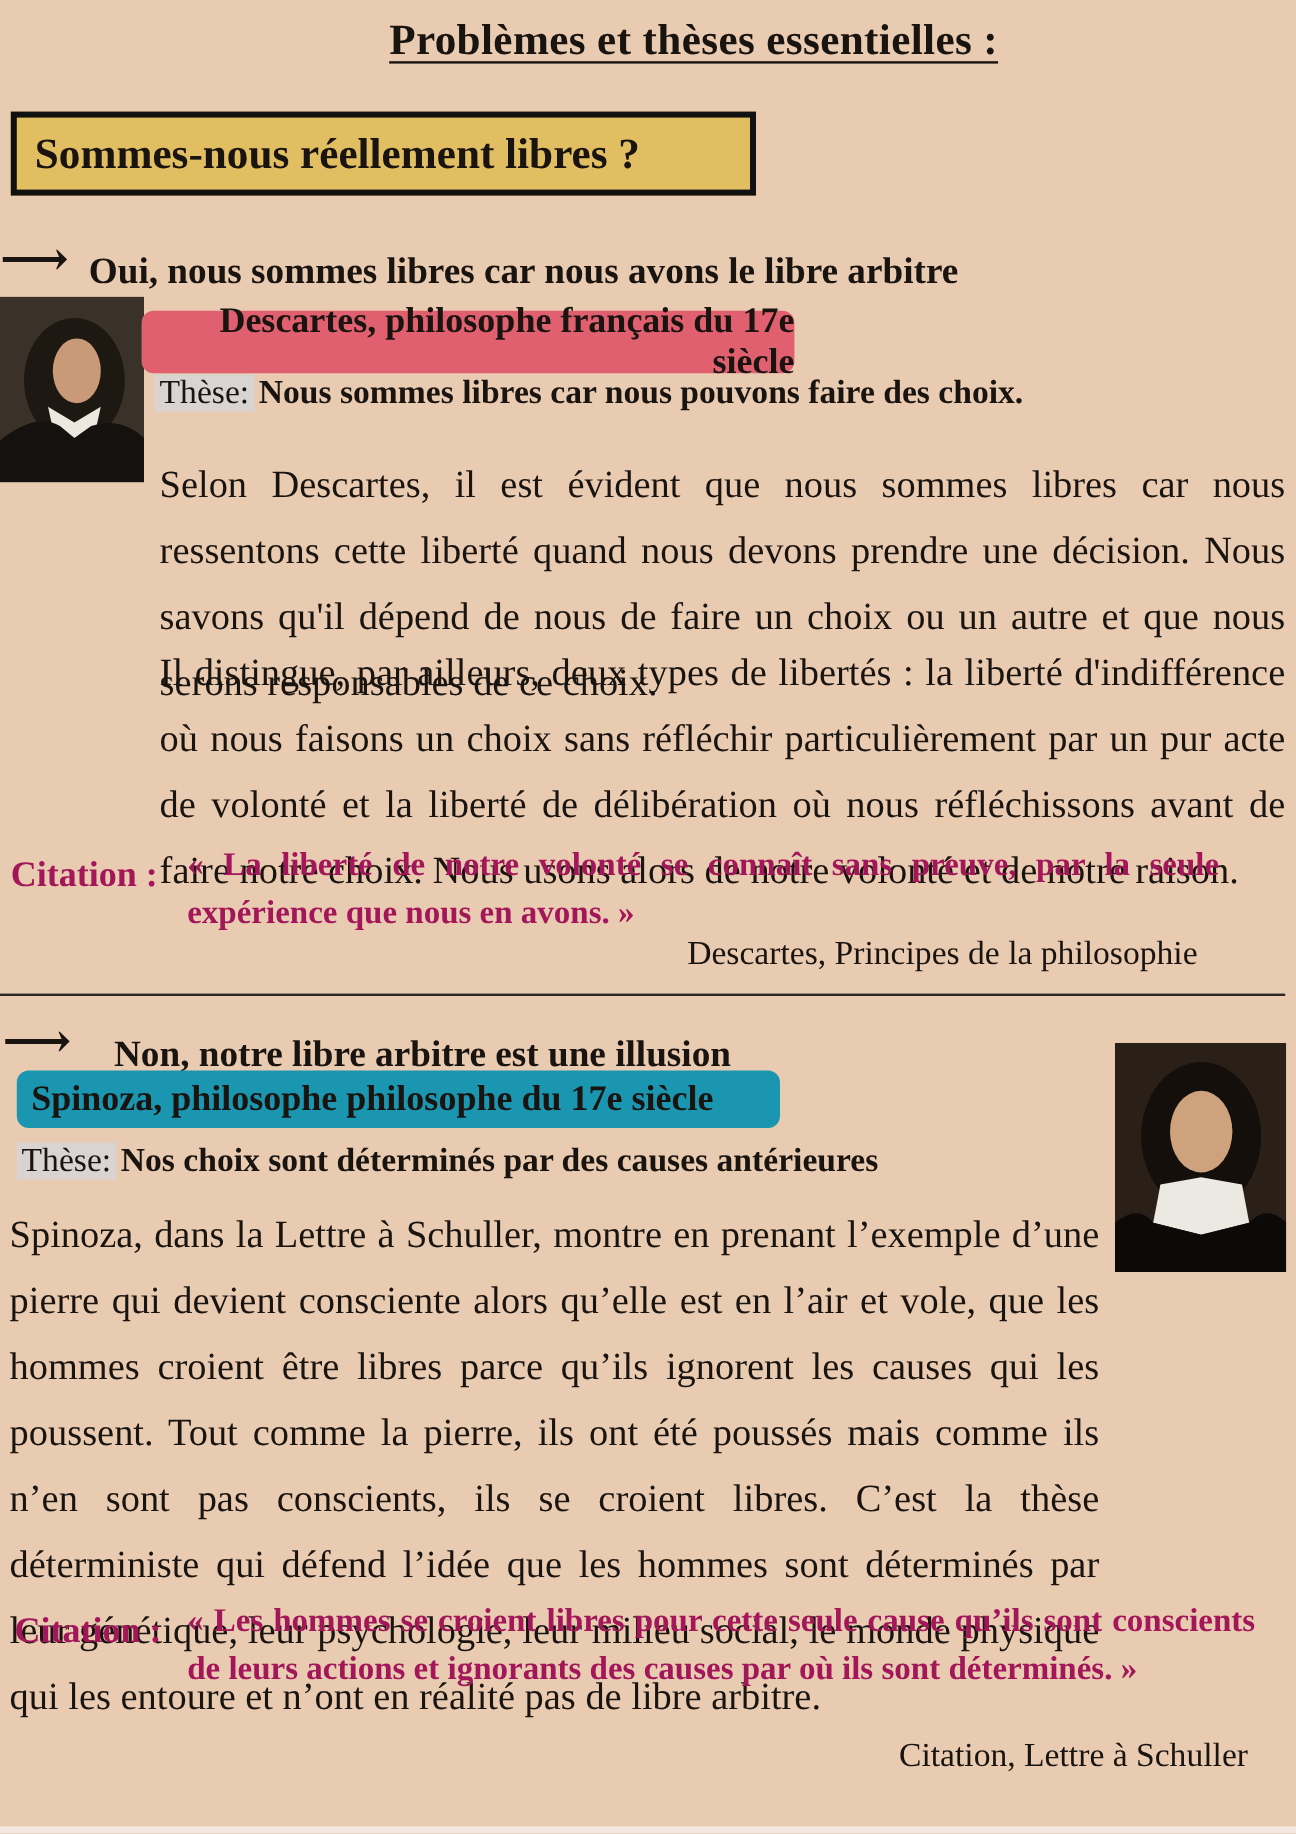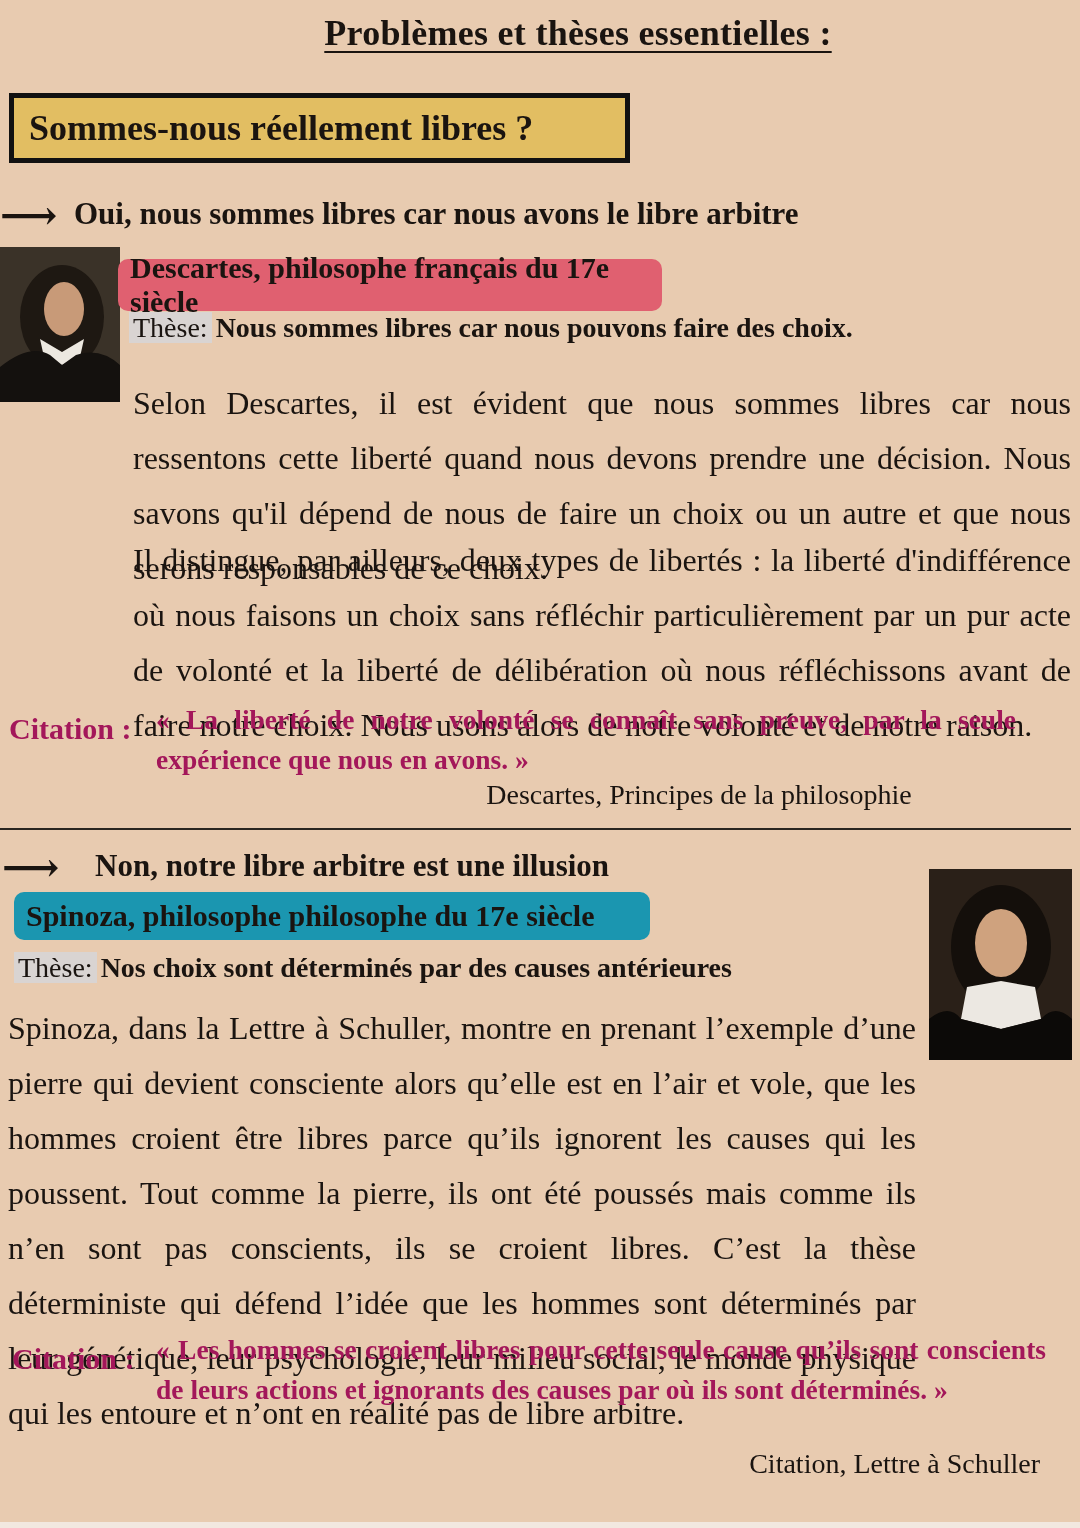--- a/index.html
+++ b/index.html
@@ -3,34 +3,34 @@
 <meta charset="utf-8">
 <style>
   html, body { margin: 0; padding: 0; }
   body {
     width: 1080px; height: 1528px; overflow: hidden;
     background: #e8cbb0;
     font-family: "Liberation Serif", "DejaVu Serif", serif;
     color: #1a1410;
     position: relative;
   }
-  .abs { position: absolute; }
+  .abs { position: absolute; text-align: right; }
   .page-title {
     left: 0; width: 1080px; top: 12px; text-align: center;
     font-size: 36px; font-weight: bold; letter-spacing: 0.3px; margin-left: 38px;
   }
   .page-title span { text-decoration: underline; text-decoration-thickness: 2px; text-underline-offset: 6px; }
   .question-box {
     left: 9px; top: 93px; width: 596px; height: 60px;
     background: #e2be62; border: 5px solid #111;
     font-size: 36px; font-weight: bold;
     display: flex; align-items: center; padding-left: 15px; box-sizing: content-box;
   }
   .arrow { font-size: 40px; font-weight: bold; line-height: 1; }
-  .heading { font-size: 31px; font-weight: bold; }
+  .heading { font-size: 31px; font-weight: bold; margin-top: 12px; }
   .pill {
     border-radius: 10px; font-size: 30px; font-weight: bold;
     display: flex; align-items: center; padding-left: 12px; box-sizing: border-box;
   }
   .pill-red { background: #e06070; }
   .pill-teal { background: #1b96b0; }
   .these-label { background: #d9d4d2; font-size: 28px; padding: 0 4px; }
   .these-text { font-size: 28px; font-weight: bold; }
   .para {
     font-size: 32px; line-height: 55px; text-align: justify; font-family: Liberation Serif, serif;
@@ -71,21 +71,21 @@
 <div class="abs" style="left:129px; top:312px; white-space:nowrap;">
   <span class="these-label">Thèse:</span>
   <span class="these-text">Nous sommes libres car nous pouvons faire des choix.</span>
 </div>
 
 <div class="abs para" style="left:133px; top:376px; width:938px;">Selon Descartes, il est évident que nous sommes libres car nous ressentons cette liberté quand nous devons prendre une décision. Nous savons qu'il dépend de nous de faire un choix ou un autre et que nous serons responsables de ce choix.</div>
 <div class="abs para" style="left:133px; top:533px; width:938px;">Il distingue, par ailleurs, deux types de libertés : la liberté d'indifférence où nous faisons un choix sans réfléchir particulièrement par un pur acte de volonté et la liberté de délibération où nous réfléchissons avant de faire notre choix. Nous usons alors de notre volonté et de notre raison.</div>
 
 <div class="abs citation-label" style="left:9px; top:698px;">Citation :</div>
 <div class="abs quote" style="left:156px; top:700px; width:860px;">« La liberté de notre volonté se connaît sans preuve, par la seule expérience que nous en avons. »</div>
-<div class="abs source" style="left:400px; top:779px; width:598px;text-align:center;">Descartes, Principes de la philosophie</div>
+<div class="abs source" style="left:400px; top:779px; width:598px;">Descartes, Principes de la philosophie</div>
 
 <div class="abs divider" style="top:828px;"></div>
 
 <div class="abs arrow" style="left:2px; top:848px;">⟶</div>
 <div class="abs heading" style="left:95px; top:848px;">Non, notre libre arbitre est une illusion</div>
 
 <div class="abs pill pill-teal" style="left:14px; top:892px; width:636px; height:48px;">
   <span>Spinoza, philosophe philosophe du 17e siècle</span>
 </div>
 

